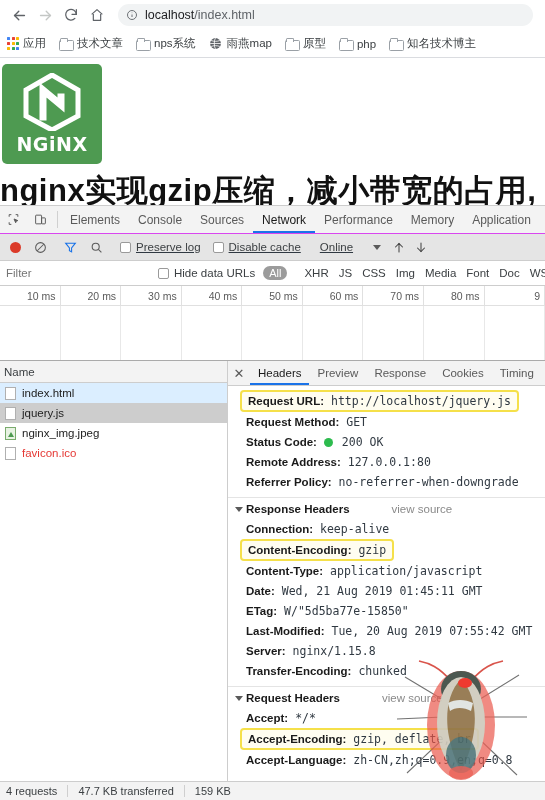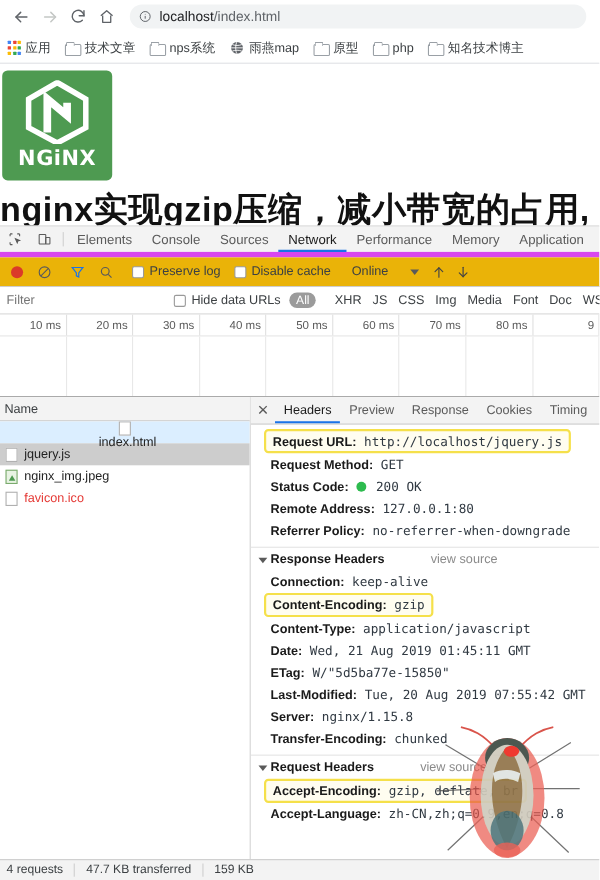--- a/index.html
+++ b/index.html
@@ -75,37 +75,37 @@
 
   
   .devtools {
     position: absolute; left: 0; top: 205px; width: 545px; height: 595px;
     background: #fff; border-top: 1px solid #cdcdcd;
     font-size: 12px; color: #303942;
     display: flex; flex-direction: column;
   }
   .dt-tabbar {
     height: 28px; display: flex; align-items: stretch;
-    border-bottom: 5px solid #d946ef; background: #f3f3f3;
+    border-bottom: 1px solid #d946ef; background: #f3f3f3;
     overflow: hidden; white-space: nowrap;
   }
   .dt-icobtn {
     width: 27px; display: flex; align-items: center; justify-content: center; color: #5a5a5a;
   }
   .dt-sep { width: 1px; background: #d0d0d0; margin: 5px 3px; }
   .dt-tab {
     display: flex; align-items: center; padding: 0 9px;
     font-size: 12px; color: #5a5a5a;
   }
   .dt-tab.active { color: #1a1a1a; box-shadow: inset 0 -2px 0 #1a73e8; }
 
   .dt-toolbar {
     height: 27px; display: flex; align-items: center;
-    border-bottom: 1px solid #cdcdcd; background: #eab308;
-    padding: 0 4px; white-space: nowrap;
+    border-bottom: 1px solid #cdcdcd; background: #e5e5e5;
+    padding: 0 4px; white-space: nowrap; text-decoration: underline;
   }
   .rec-dot { width: 11px; height: 11px; border-radius: 50%; background: #db3a29; margin: 0 7px 0 6px; }
   .clear-ico { margin: 0 6px; color: #5a5a5a; display: flex; }
   .filter-ico { margin: 0 7px 0 4px; display: flex; }
   .search-ico { margin: 0 6px; color: #5a5a5a; display: flex; }
   .cbox {
     width: 11px; height: 11px; border: 1px solid #9a9a9a; border-radius: 2px;
     background: #fff; display: inline-block; vertical-align: -1px;
   }
   .cb-label { display: flex; align-items: center; gap: 5px; margin: 0 8px 0 4px; color: #3c4043; font-size: 11.5px; }
@@ -140,21 +140,21 @@
   .req-pane { width: 228px; border-right: 1px solid #cdcdcd; display: flex; flex-direction: column; background: #fff; }
   .req-head {
     height: 22px; display: flex; align-items: center; padding-left: 4px;
     font-size: 11.5px; color: #3c4043; background: #f3f3f3; border-bottom: 1px solid #cdcdcd;
   }
   .req-rows { flex: 1; overflow: hidden; }
   .req-row {
     height: 20px; display: flex; align-items: center; padding-left: 5px;
     font-size: 11.5px; color: #222; white-space: nowrap;
   }
-  .req-row.highlight { background: #dbeeff; flex-direction: column; }
+  .req-row.highlight { background: #dbeeff; }
   .req-row.selected { background: #cdcdcd; }
   .req-row.err .fname { color: #e53935; }
   .f-ico { width: 11px; height: 13px; margin-right: 6px; flex: none; }
   .f-ico.doc { border: 1px solid #b0b0b0; background: #fff; }
   .f-ico.img { border: 1px solid #7aab6d; background: #e8f3e3; position: relative; }
   .f-ico.img:after {
     content: ""; position: absolute; left: 1.5px; bottom: 1.5px;
     width: 0; height: 0; border-left: 3.5px solid transparent; border-right: 3.5px solid transparent;
     border-bottom: 5px solid #4e9a51;
   }
@@ -512,20 +512,24 @@
           </div>
 
           <div class="sec-head">
             <span style="display:flex;align-items:center">
               <span class="tri"></span>
               <span>Request Headers</span>
             </span>
             <span class="viewsrc">view source</span>
           </div>
 
+          <div class="hrow">
+            <span class="hk">Accept:</span>
+            <span>*/*</span>
+          </div>
           <div class="hrow marked">
             <span class="hk">Accept-Encoding:</span>
             <span>gzip, deflate, br</span>
           </div>
           <div class="hrow">
             <span class="hk">Accept-Language:</span>
             <span>zh-CN,zh;q=0.9,en;q=0.8</span>
           </div>
           
 

